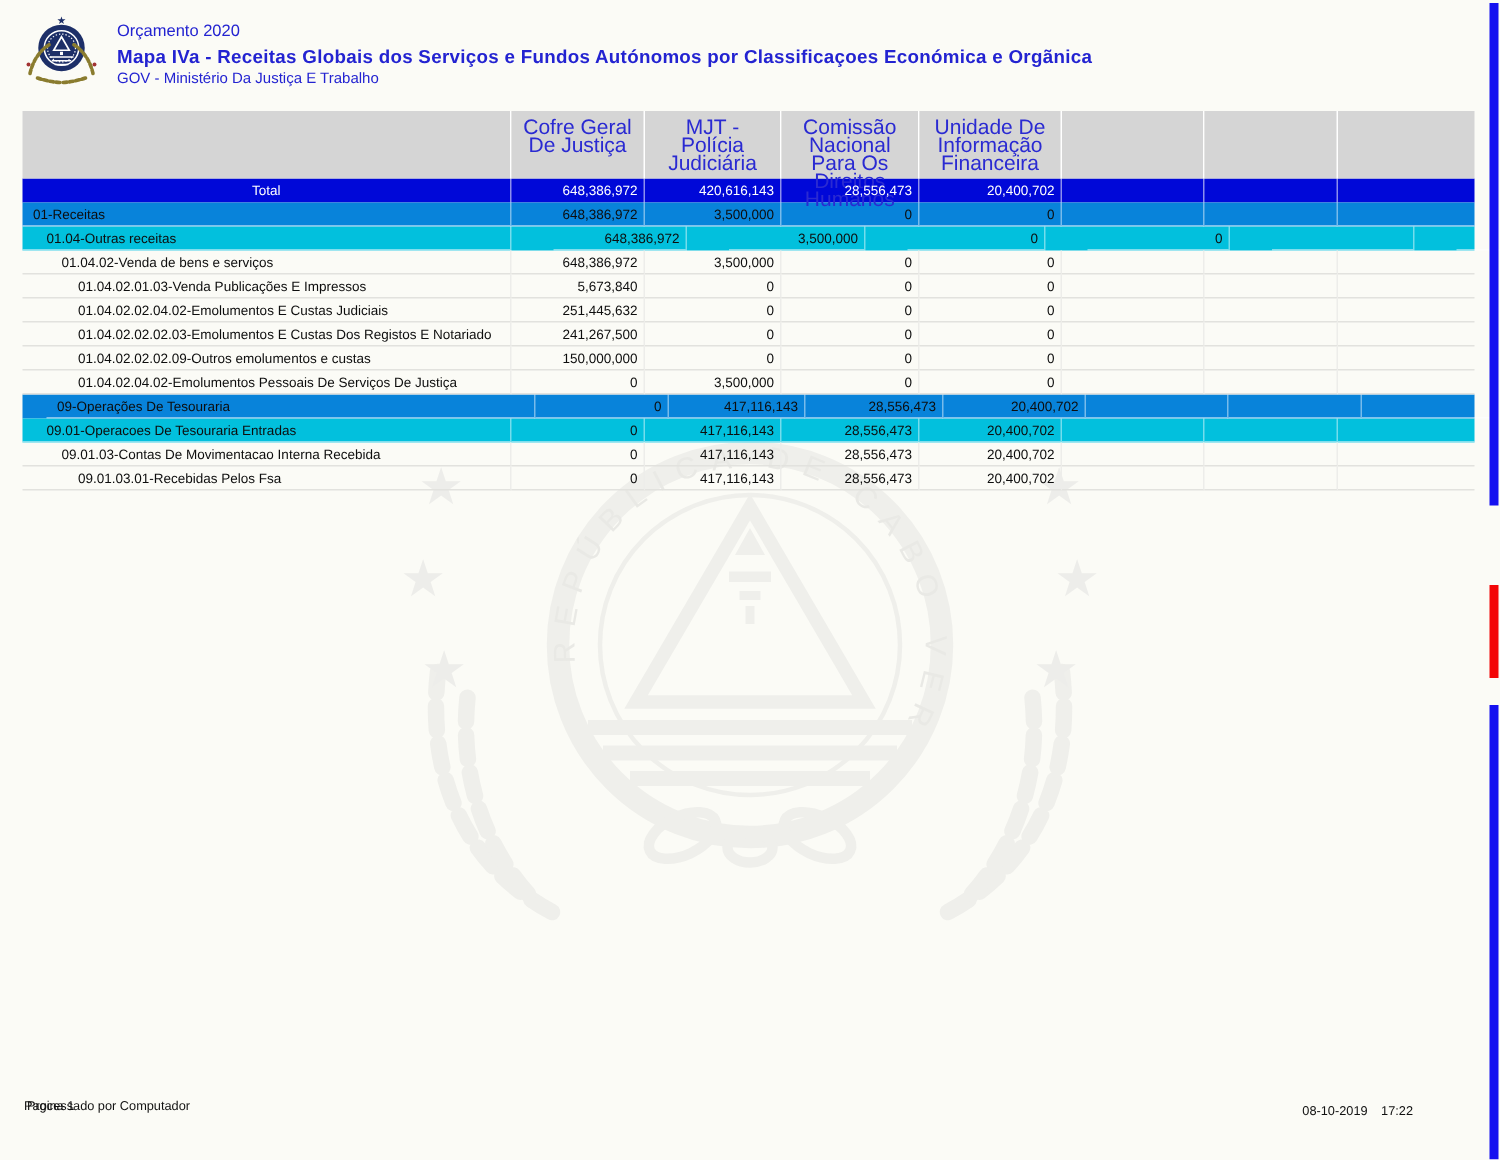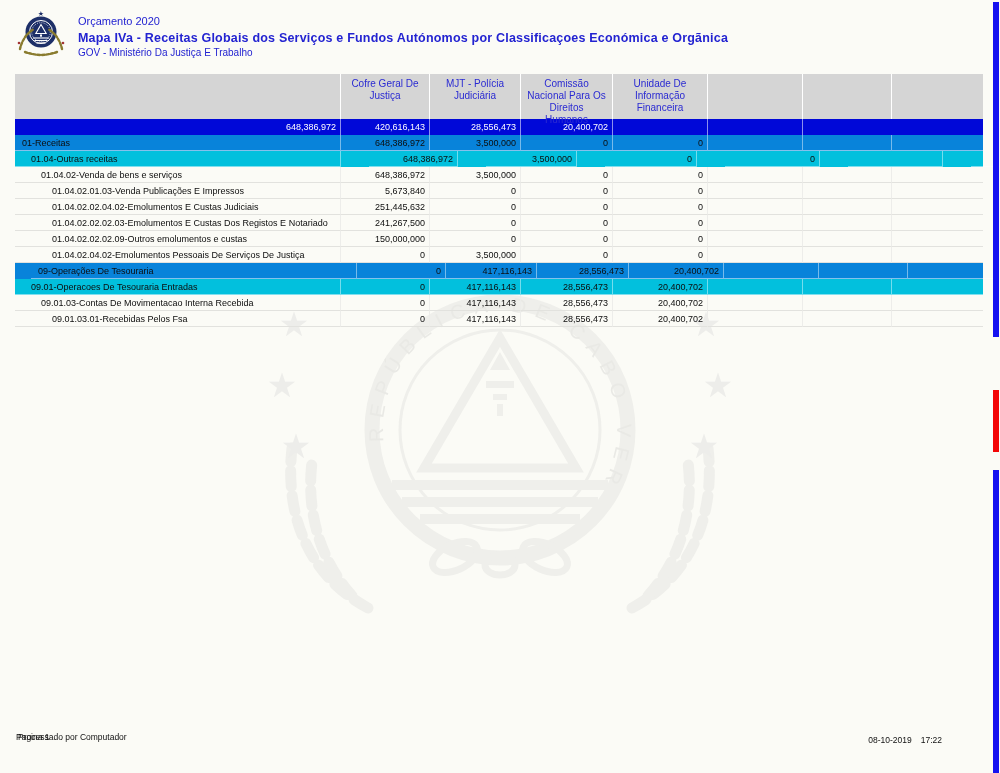--- a/index.html
+++ b/index.html
@@ -16,21 +16,21 @@
   .main-title{font-size:12.5px;font-weight:bold;color:#2323d1;margin-bottom:2px;letter-spacing:.2px;}
   .org-subtitle{font-size:10px;color:#2323d1;}
   
   .watermark{position:absolute;left:0;top:0;width:1000px;height:773px;z-index:0;pointer-events:none;}
   
   .table{position:absolute;left:15px;top:74px;width:968px;z-index:2;font-size:9px;color:#0d0d0d;}
   .row{display:grid;grid-template-columns:326px 89px 91px 92px 95px 95px 89px 91px;}
   .thead .th{
     background:#d5d5d5;height:45px;box-sizing:border-box;
     border-right:1px solid #fff;
-    color:#2a2ad2;font-size:10px;line-height:12px;text-align:center;
+    color:#2a2ad2;font-size:14px;line-height:12px;text-align:center;
     display:flex;align-items:flex-start;justify-content:center;
     padding:4px 6px 0 6px;
   }
   .thead .th:last-child{border-right:none;}
   .drow{height:16px;}
   .drow .td{
     box-sizing:border-box;height:100%;
     display:flex;align-items:center;
     padding:0 4px;white-space:nowrap;overflow:hidden;
   }
@@ -137,20 +137,21 @@
       <div class="th" style="background: rgb(213, 213, 213); color: rgb(42, 42, 210);">Cofre Geral De Justiça</div>
       <div class="th" style="background: rgb(213, 213, 213); color: rgb(42, 42, 210);">MJT - Polícia Judiciária</div>
       <div class="th" style="background: rgb(213, 213, 213); color: rgb(42, 42, 210);">Comissão Nacional Para Os Direitos Humanos</div>
       <div class="th" style="background: rgb(213, 213, 213); color: rgb(42, 42, 210);">Unidade De Informação Financeira</div>
       <div class="th" style="background: rgb(213, 213, 213); color: rgb(42, 42, 210);"></div>
       <div class="th" style="background: rgb(213, 213, 213); color: rgb(42, 42, 210);"></div>
       <div class="th" style="background: rgb(213, 213, 213); color: rgb(42, 42, 210);"></div>
     </div>
   <div id="table-body">
       <div class="row drow total" style="background: rgb(0, 8, 216);">
+        <div class="td label">Total</div>
         <div class="td num">648,386,972</div>
         <div class="td num">420,616,143</div>
         <div class="td num">28,556,473</div>
         <div class="td num">20,400,702</div>
         <div class="td num"></div>
         <div class="td num"></div>
         <div class="td num"></div>
       </div>
       <div class="row drow l1" style="background: rgb(8, 131, 218);">
         <div class="td label">01-Receitas</div>

